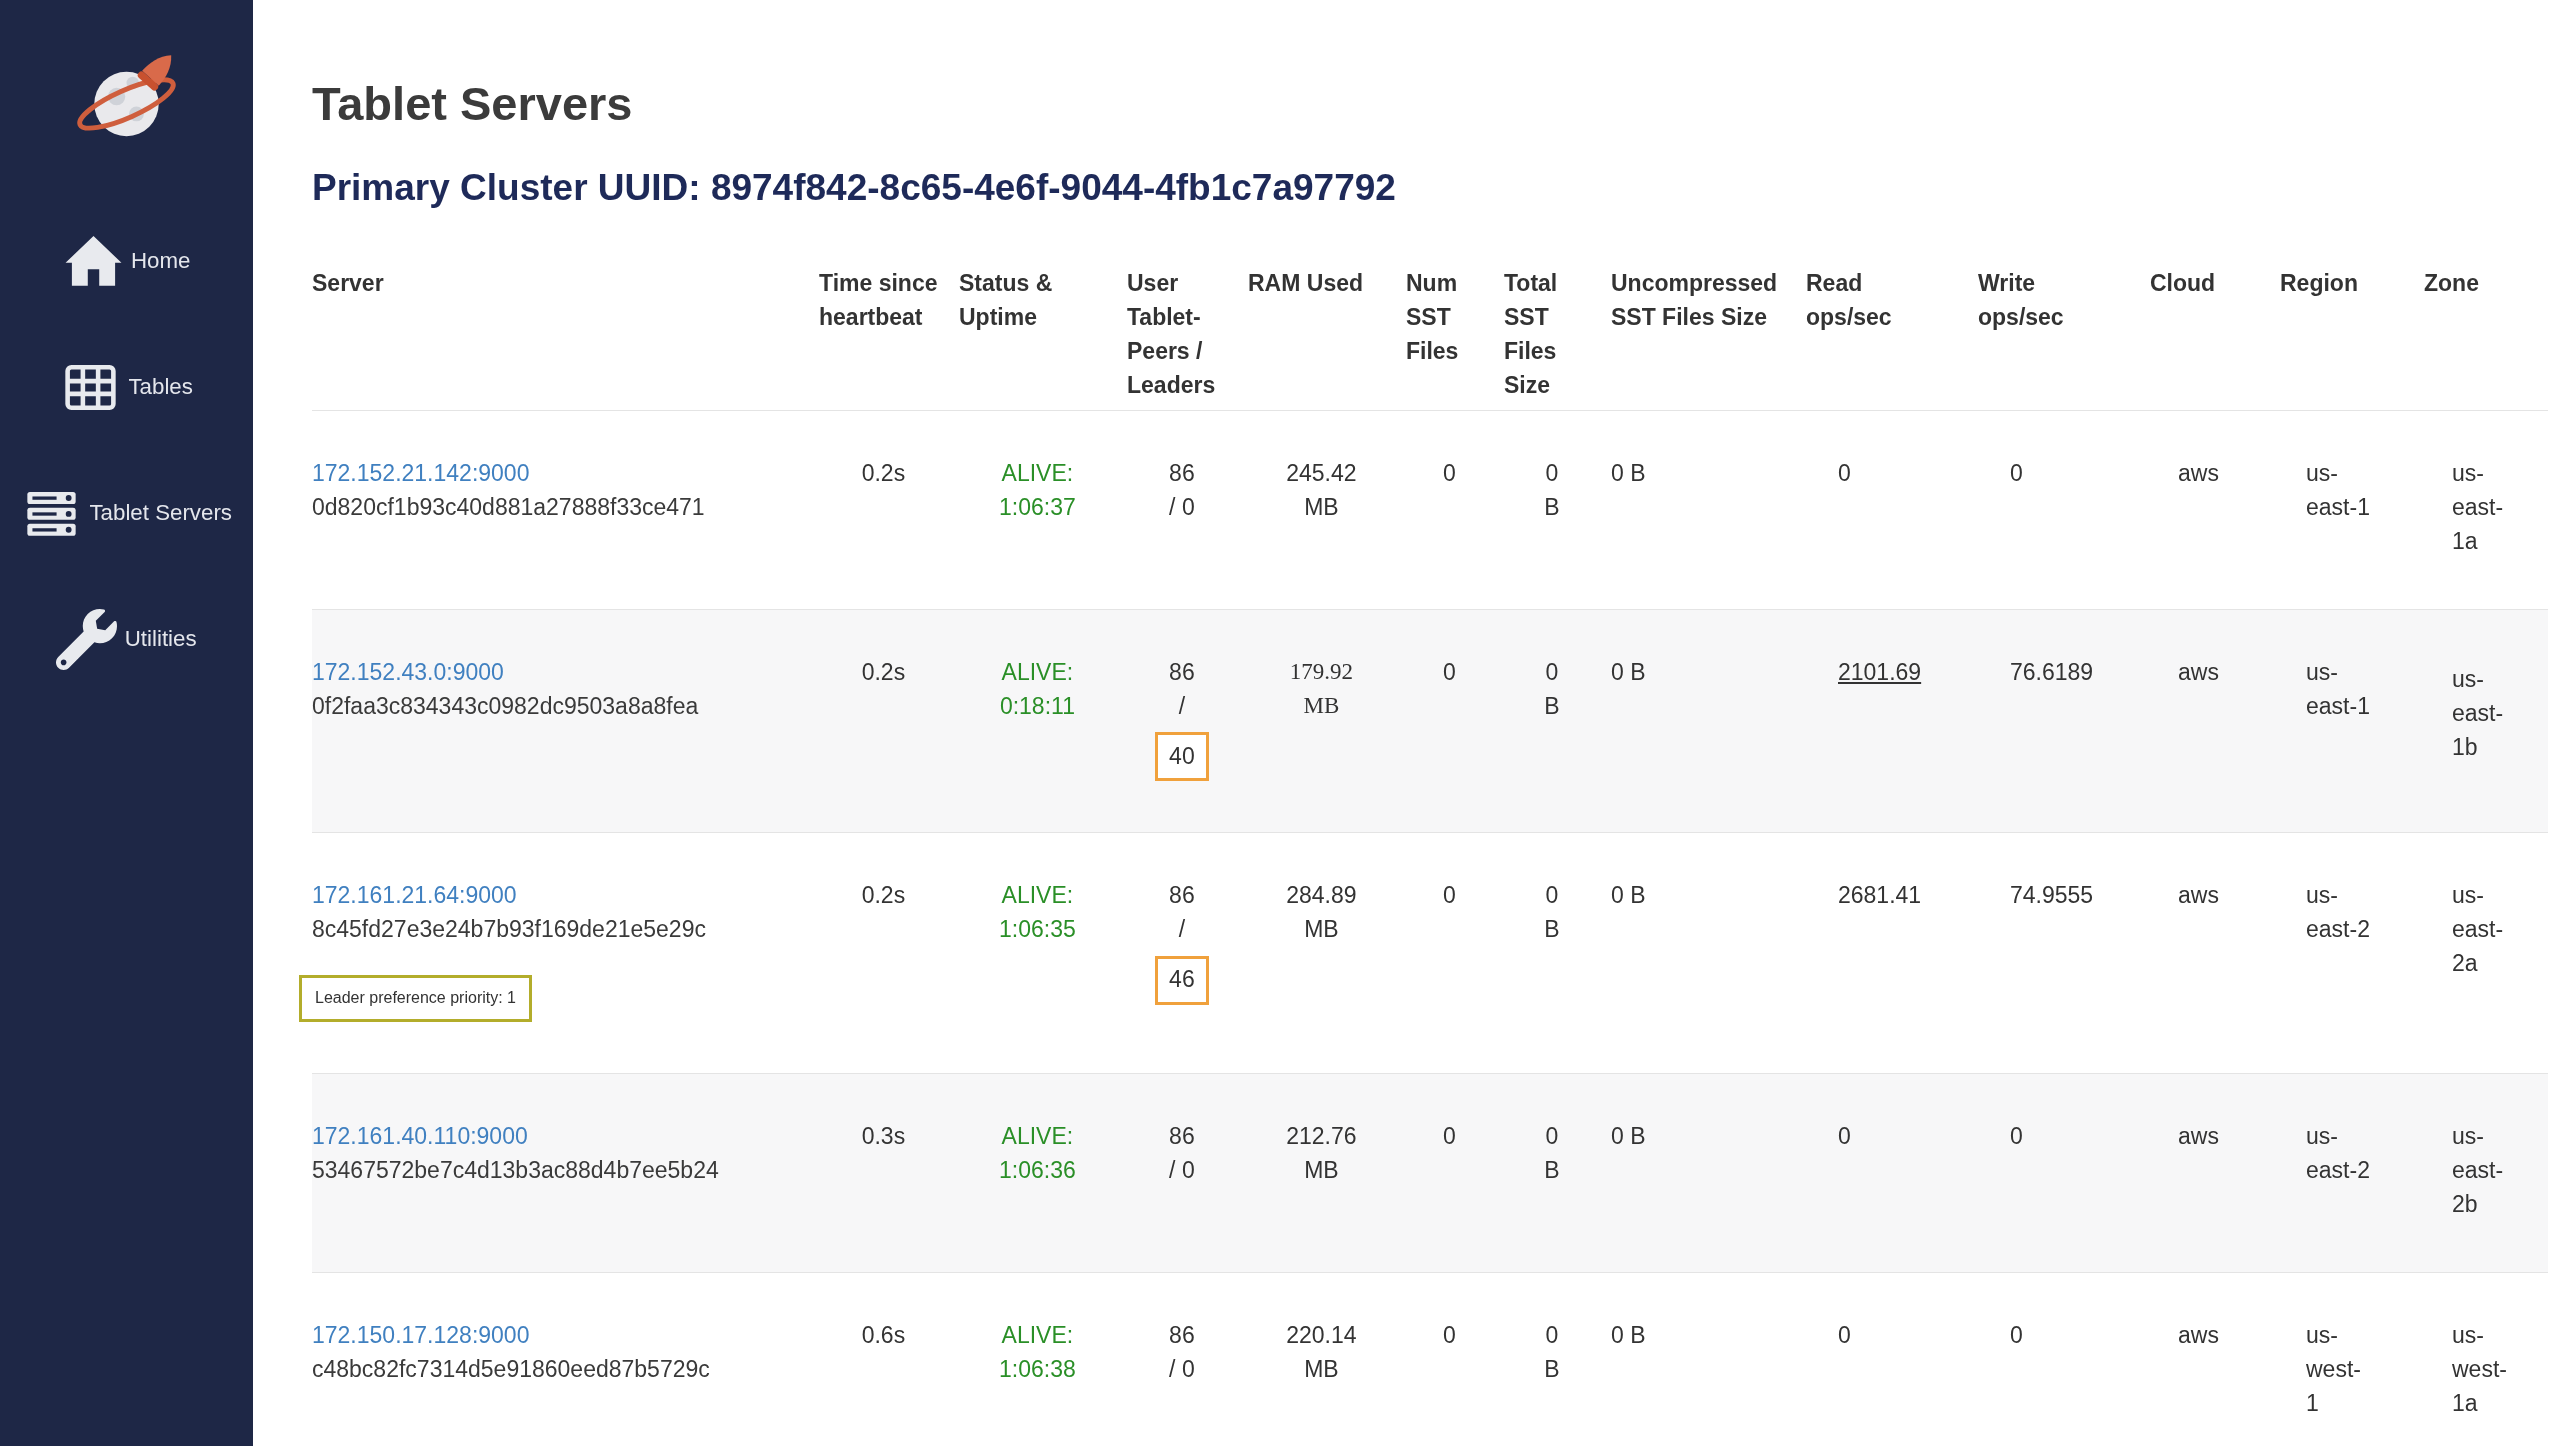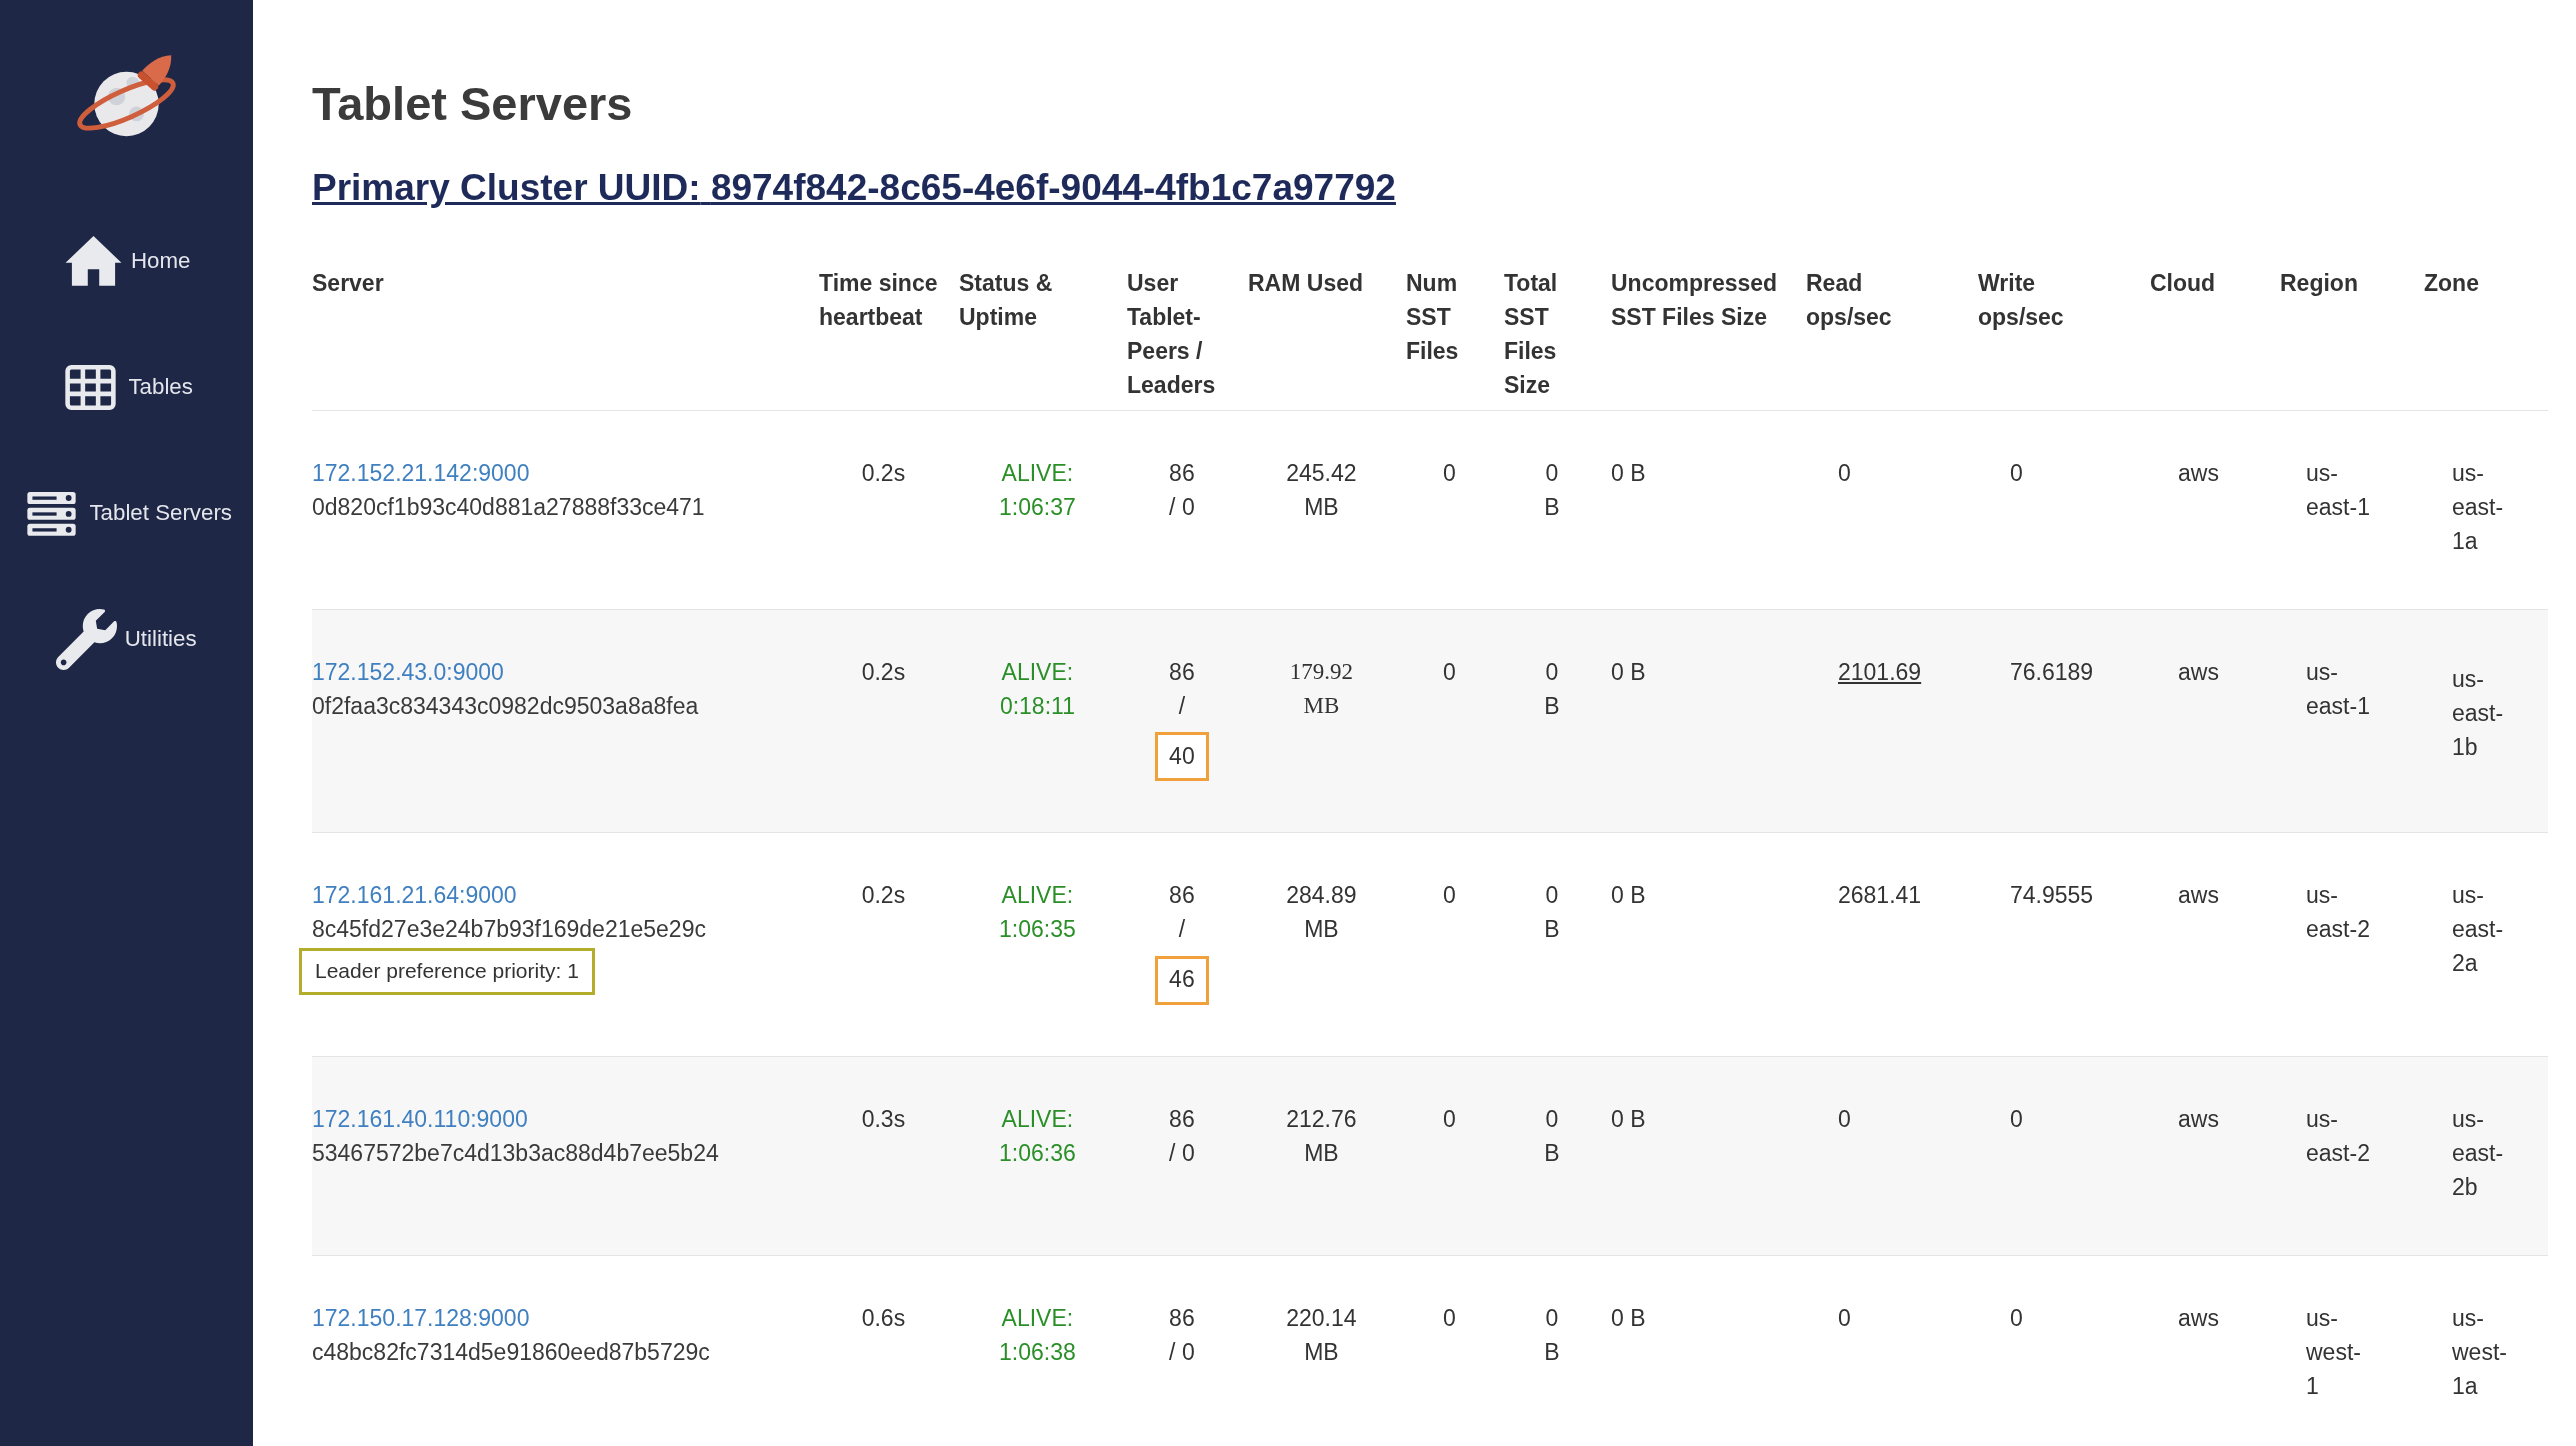--- a/index.html
+++ b/index.html
@@ -38,21 +38,20 @@
   .nav-label{color:var(--sidebar-text);font-size:22.3px;line-height:1.2;white-space:nowrap;}
   
   .main{flex:1;padding:51px 28px 0 59px;overflow:hidden;}
   h1{
     margin:26px 0 0 0;font-size:47px;line-height:1.15;font-weight:700;
     color:var(--title-gray);letter-spacing:0;
   }
   h2{
     margin:35px 0 0 0;font-size:37px;line-height:1.2;font-weight:700;
     color:var(--uuid-navy);
-    text-decoration:underline;
   }
   
   table.tservers{
     margin-top:32px;border-collapse:collapse;table-layout:fixed;width:2236px;
     border-bottom:1.9px solid var(--border-gray);
   }
   thead th{
     text-align:left;vertical-align:top;font-weight:700;font-size:23px;line-height:34px;
     padding:24px 11.2px 7.4px 0;color:var(--body-text);
   }
@@ -67,22 +66,22 @@
   .alive{color:var(--alive-green);}
   .center-wrap{margin-left:auto;margin-right:auto;}
   .hl-box{
     display:inline-block;background:#ffffff;
     border:3.7px solid var(--hl-orange);
     padding:3.7px 11.2px 5.6px 11.2px;margin-top:9.3px;
   }
   .pref-box{
     display:inline-block;background:#ffffff;
     border:3.7px solid var(--pref-olive);
-    padding:5.6px 13px 7.4px 13px;margin-top:2px;margin-left:-13px;
-    color:var(--body-text);font-size:21px;line-height:28px;white-space:nowrap;
+    padding:5.6px 13px 7.4px 13px;margin-top:29px;margin-left:-13px;
+    color:var(--body-text);font-size:16px;line-height:28px;white-space:nowrap;
   }
 </style>
 </head>
 <body>
 
 <div class="app">
 
   <aside class="sidebar">
     <div class="logo">
       <svg viewBox="0 0 96 96" width="119" height="119">

